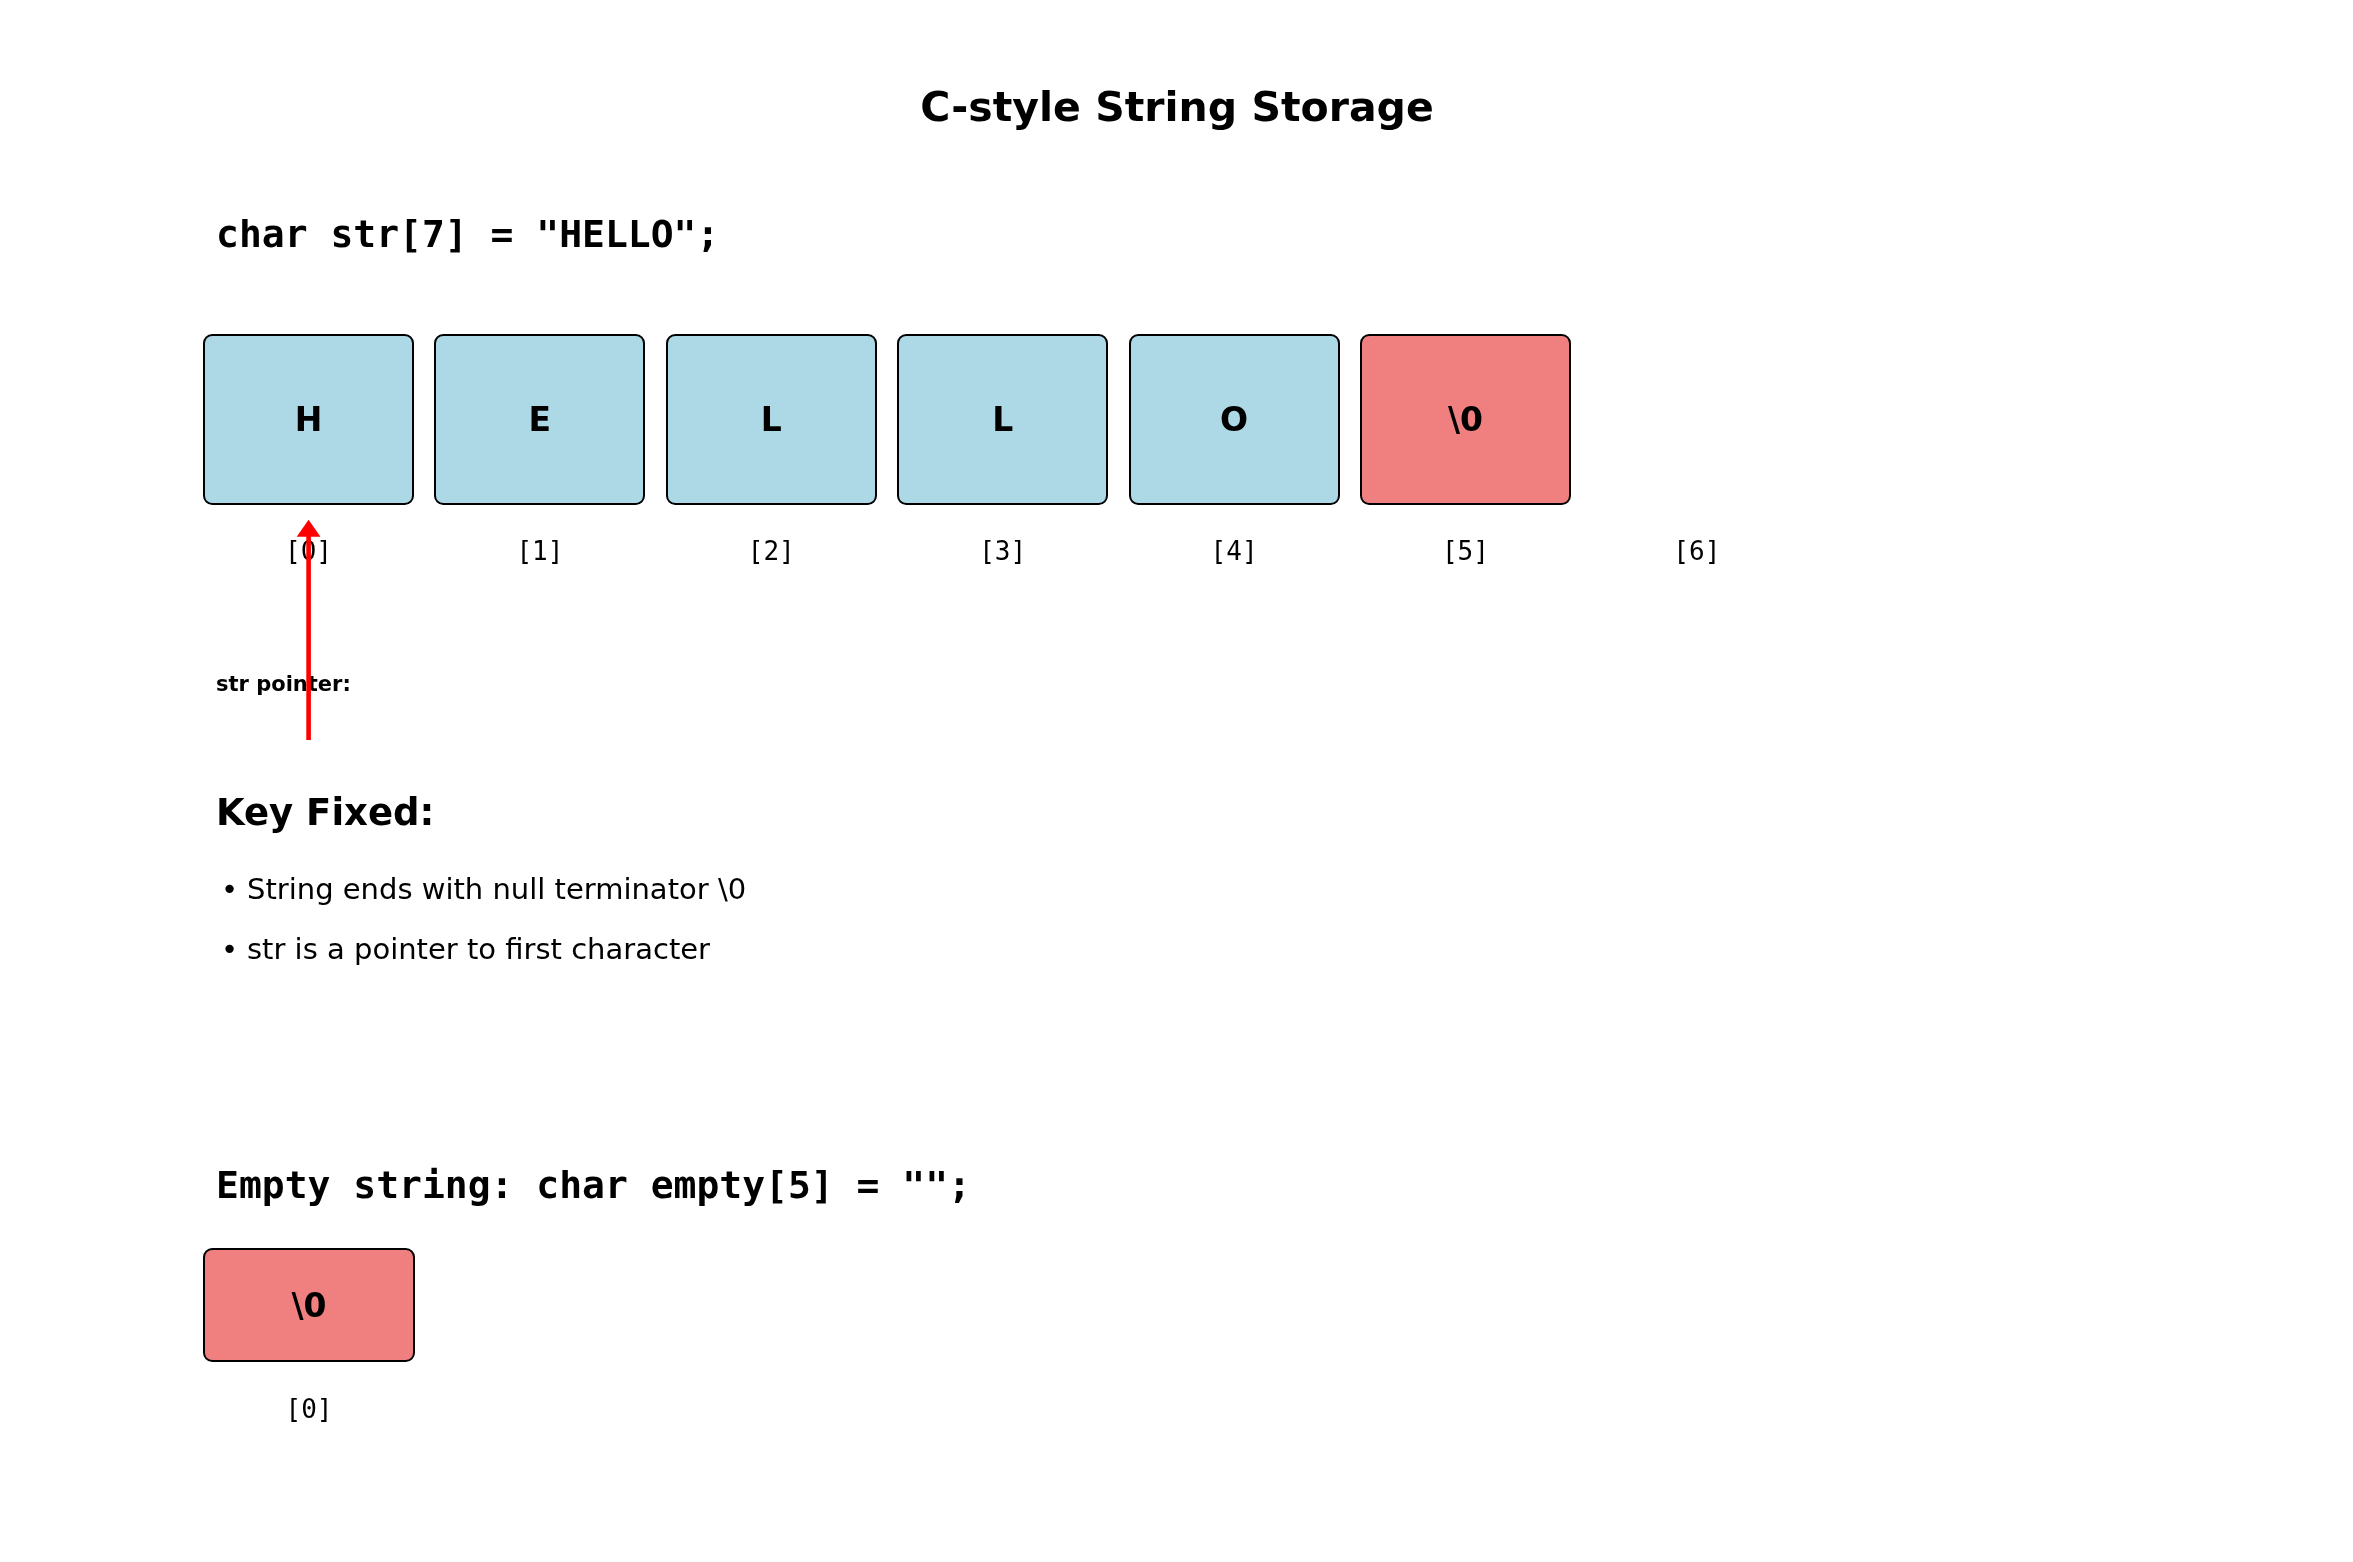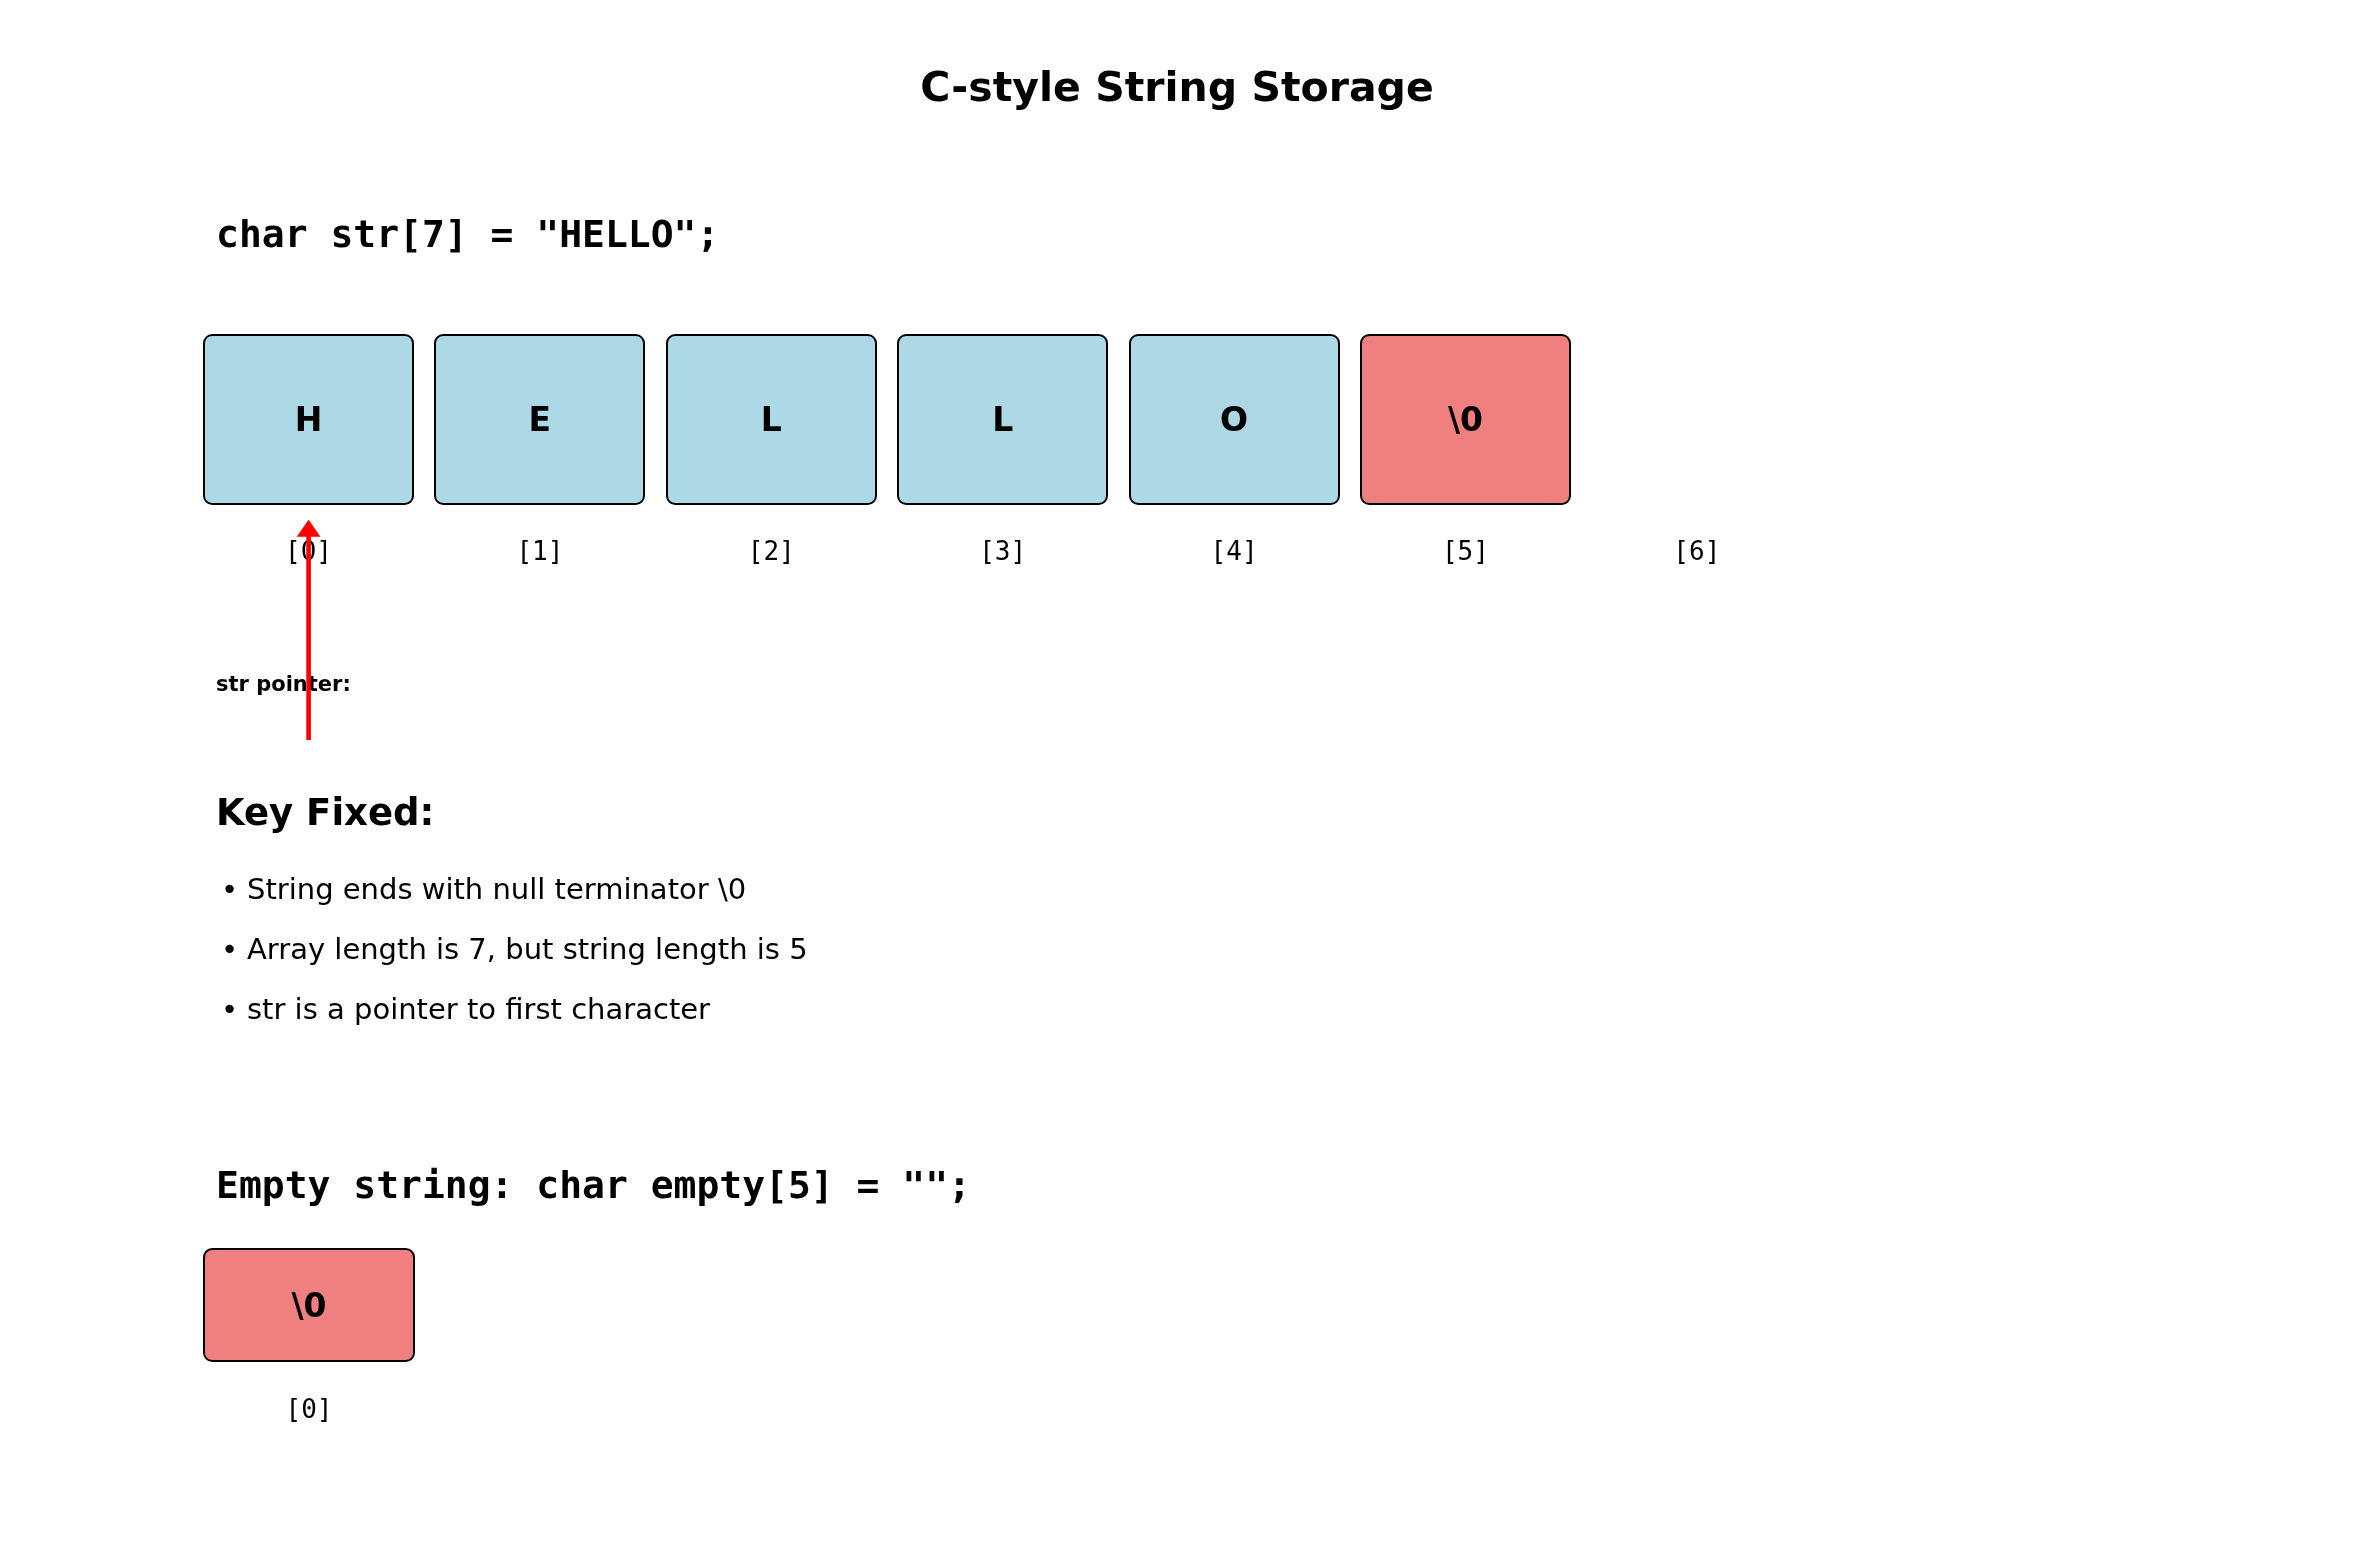--- a/index.html
+++ b/index.html
@@ -12,21 +12,21 @@
     height: 1563px;
     position: relative;
     overflow: hidden;
     font-family: "DejaVu Sans", "Liberation Sans", sans-serif;
     color: #000000;
   }
   .abs { position: absolute; }
 
   
   #title {
-    left: 0; right: 0; top: 62px;
+    left: 0; right: 0; top: 82px;
     text-align: center;
     font-size: 41px;
     font-weight: bold;
     line-height: 50px;
   }
 
   
   .code {
     left: 216px;
     font-family: "DejaVu Sans Mono", "Liberation Mono", monospace;
@@ -186,21 +186,20 @@
   <line x1="468" y1="1122" x2="468" y2="806"></line>
   <polygon points="450,814 486,814 468,788"></polygon>
 </svg>
 
 <div class="abs" id="pointer-label">str pointer:</div>
 
 <div class="abs" id="key-points-heading">Key Fixed:</div>
 
 <ul class="abs" id="key-points-list">
   <li>String ends with null terminator \0</li>
-  <li>Array length is 7, but string length is 5</li>
   <li>str is a pointer to first character</li>
 </ul>
 
 <div class="abs code" id="empty-code">Empty string: char empty[5] = "";</div>
 
 <div class="abs" id="empty-cell">
   <span>\0</span>
 </div>
 
 <div class="abs" id="empty-index">[0]</div>

